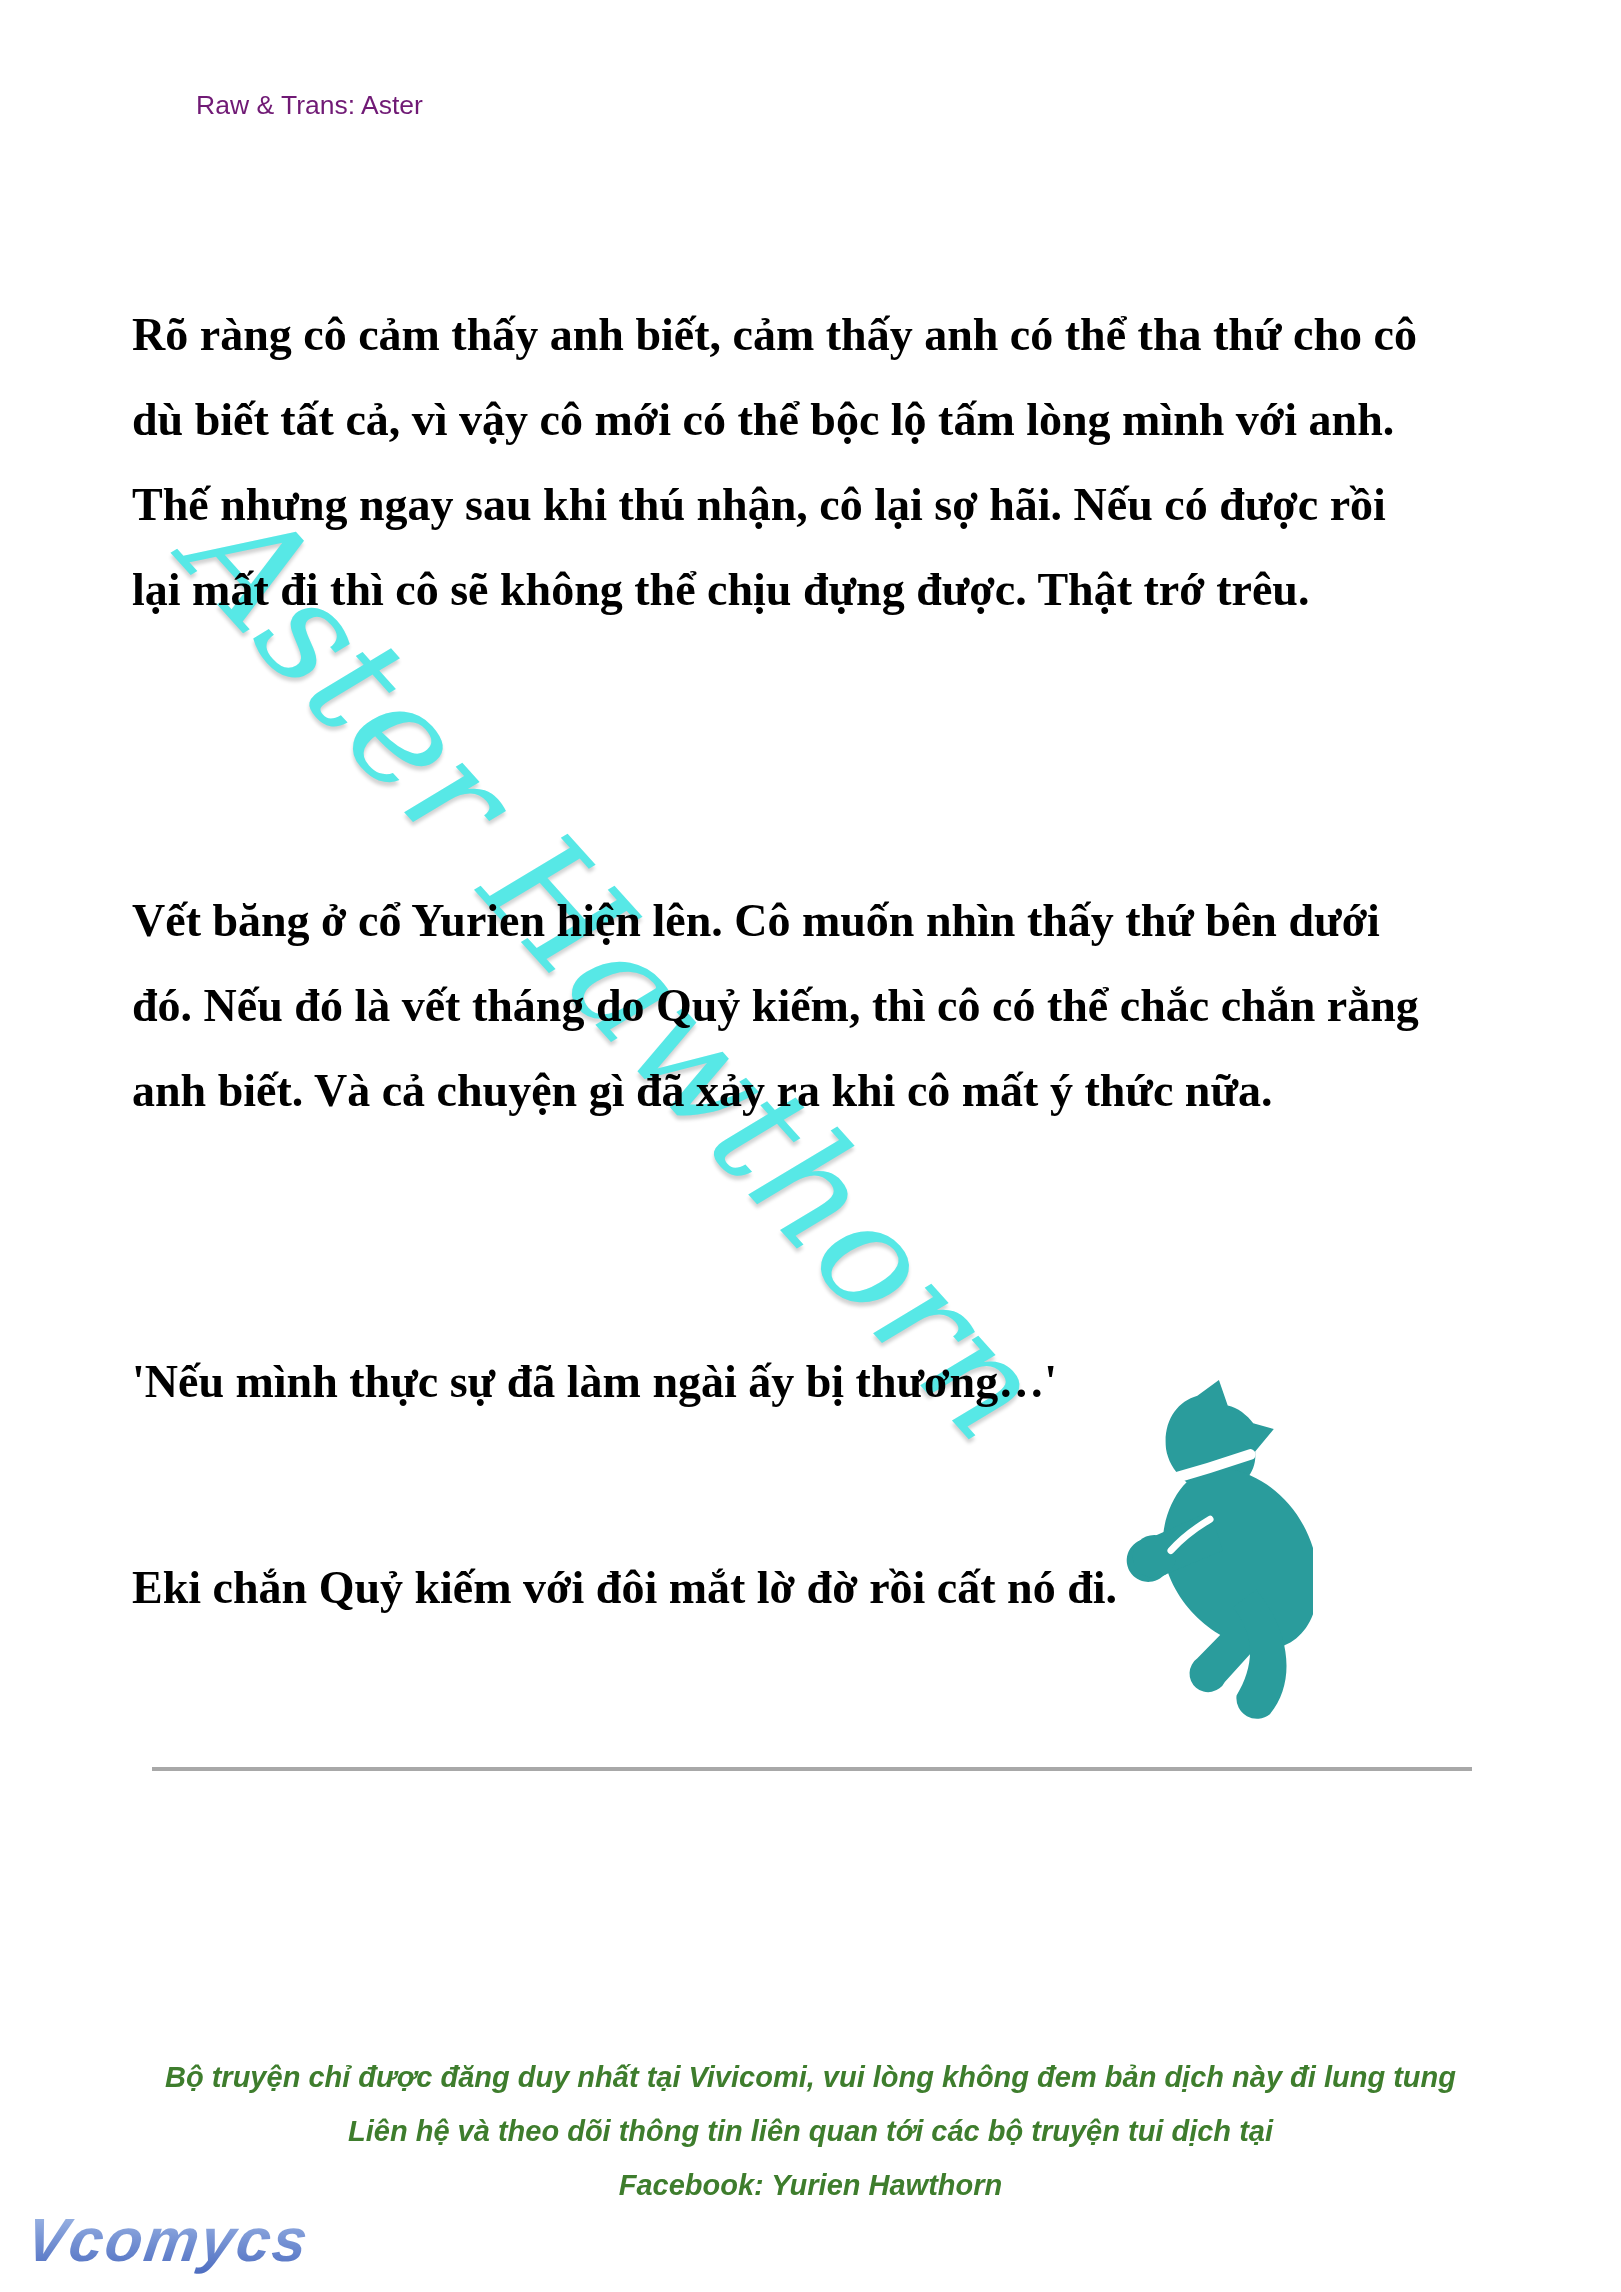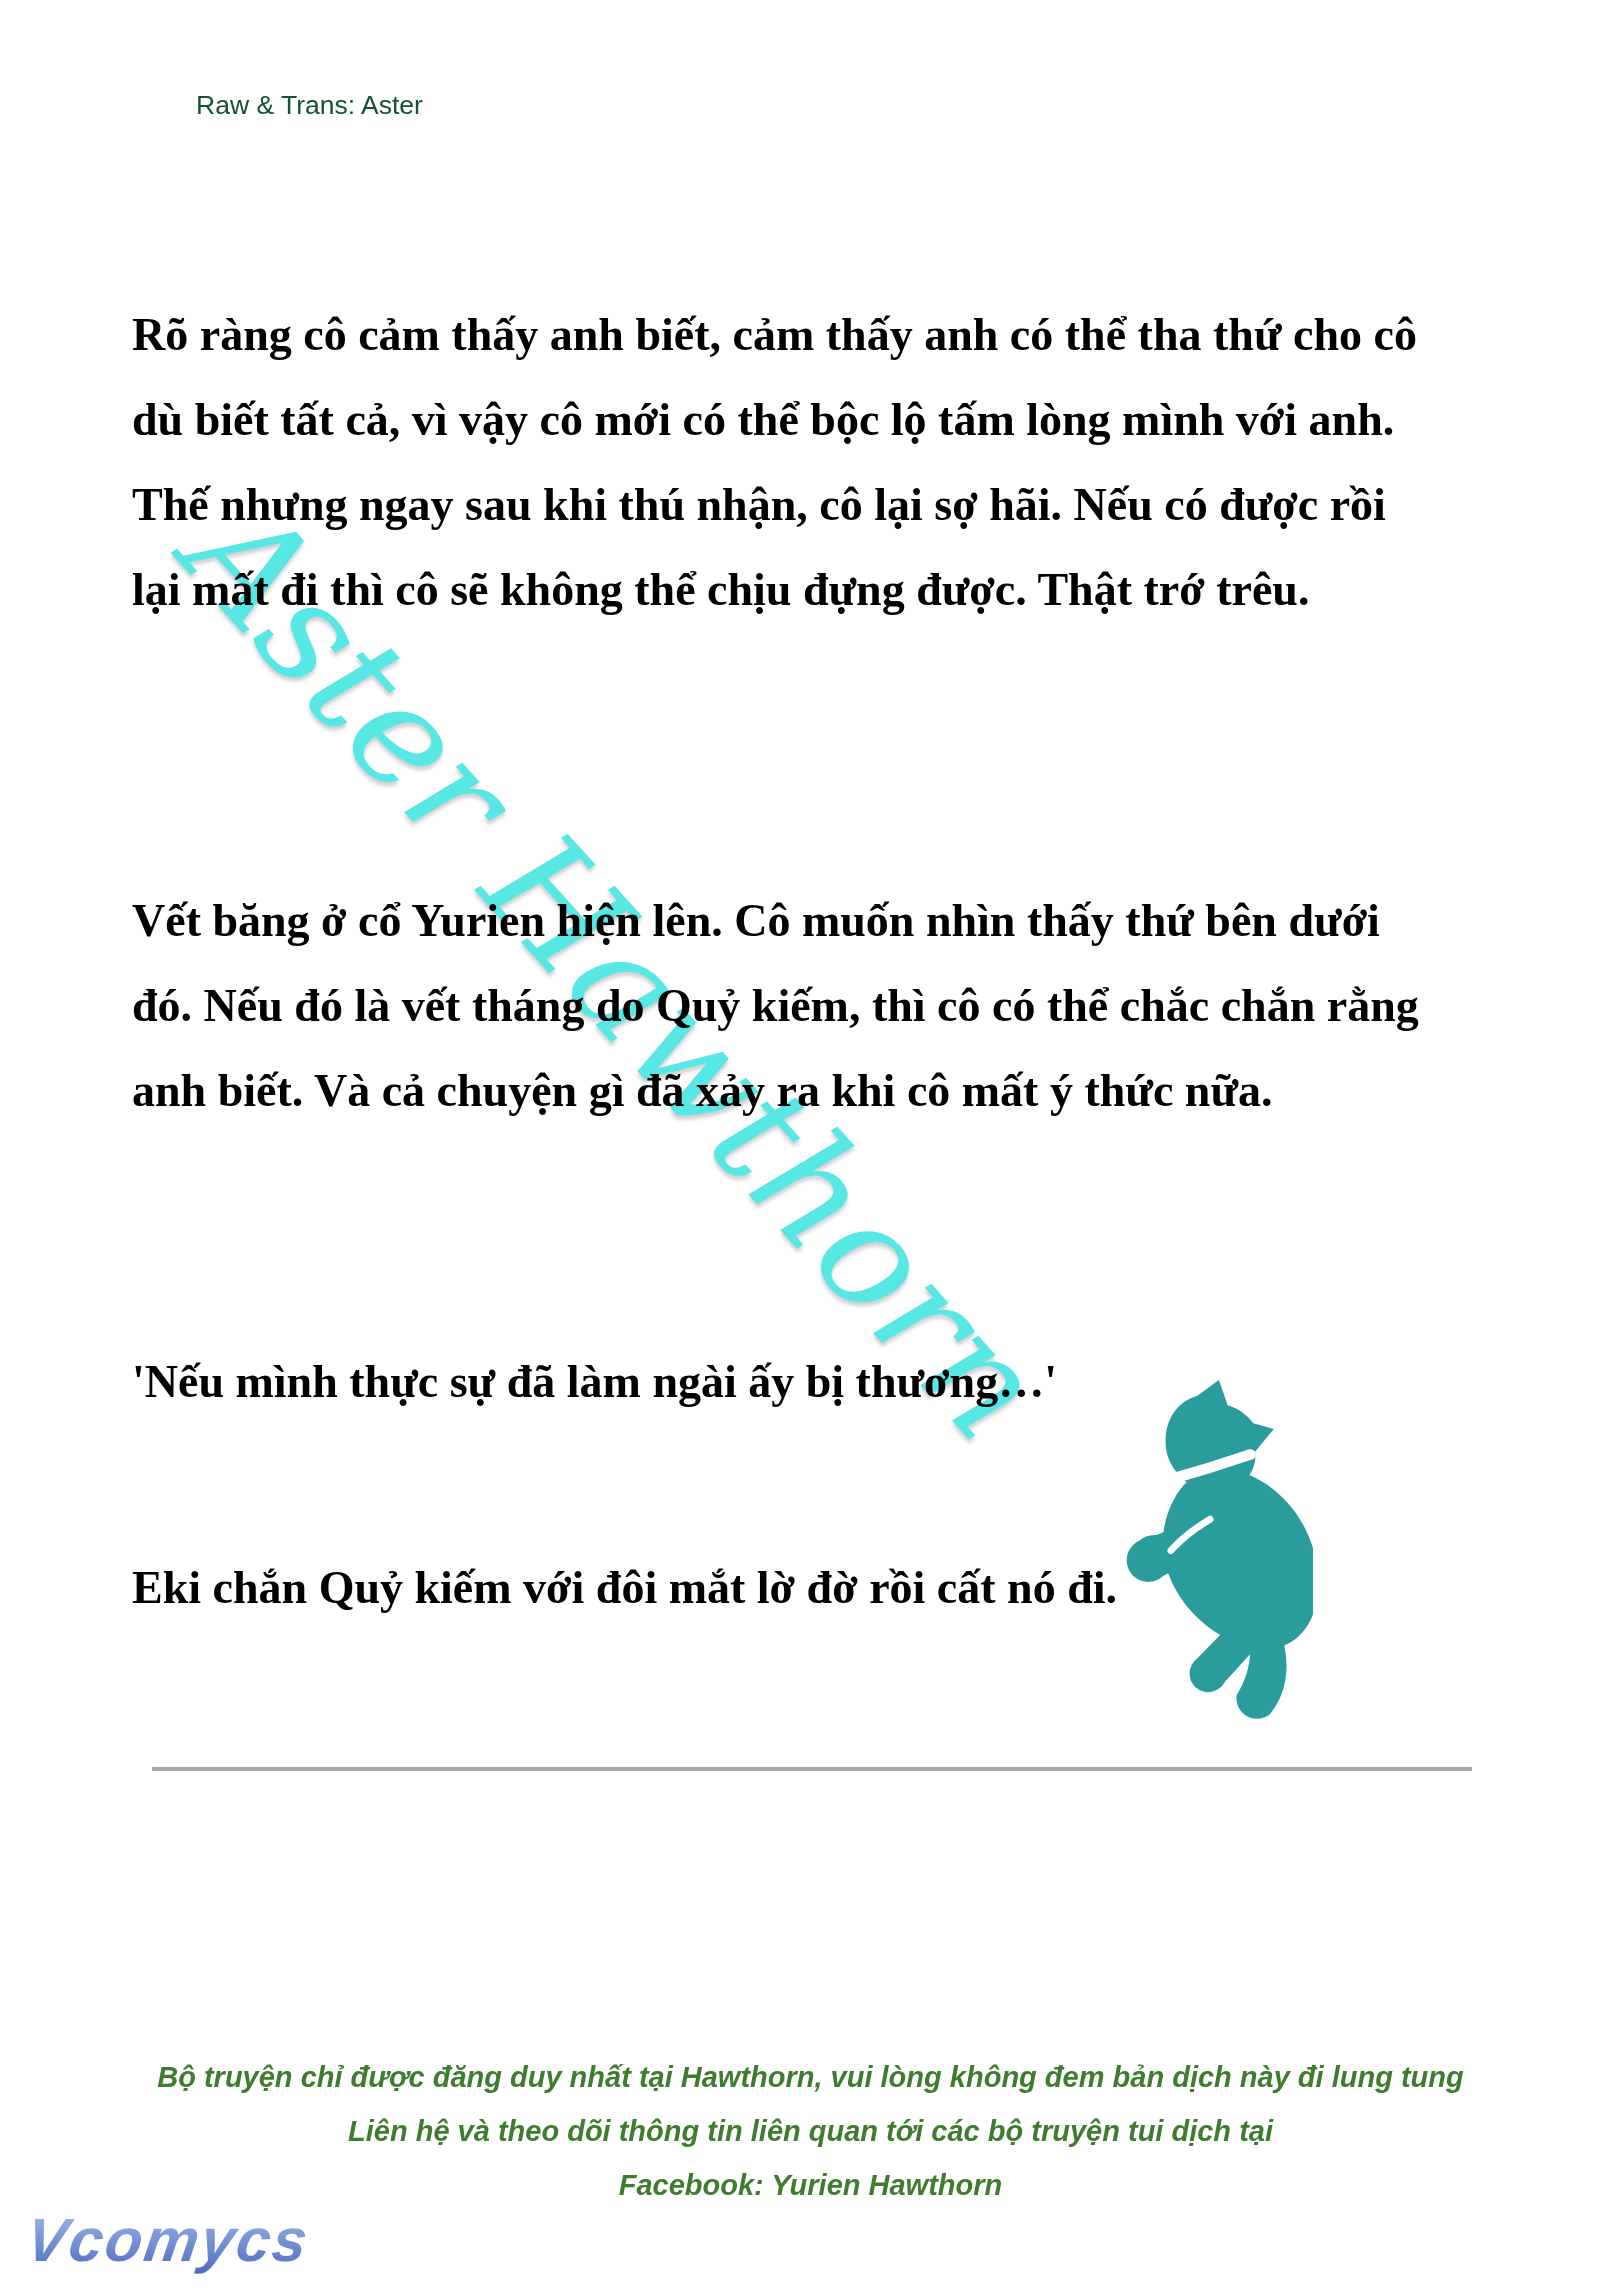--- a/index.html
+++ b/index.html
@@ -10,21 +10,21 @@
     background:#ffffff;
     overflow:hidden;
     font-family:"Liberation Serif","DejaVu Serif",serif;
     color:#000;
   }
   .header-credit{
     position:absolute;
     left:196px; top:90px;
     font-family:"Liberation Sans","DejaVu Sans",sans-serif;
     font-size:26.5px;
-    color:#14532d;
+    color:#701a75;
     z-index:3;
   }
   .watermark{
     position:absolute;
     left:279px; top:470px;
     font-family:"DejaVu Serif","Liberation Serif",serif;
     font-style:italic;
     font-size:147px;
     color:#57e8e6;
     white-space:nowrap;
@@ -124,21 +124,21 @@
   <div class="para p2">Vết băng ở cổ Yurien hiện lên. Cô muốn nhìn thấy thứ bên dưới đó. Nếu đó là vết tháng do Quỷ kiếm, thì cô có thể chắc chắn rằng anh biết. Và cả chuyện gì đã xảy ra khi cô mất ý thức nữa.</div>
 
   <div class="para p3">'Nếu mình thực sự đã làm ngài ấy bị thương…'</div>
 
   <div class="para p4">Eki chắn Quỷ kiếm với đôi mắt lờ đờ rồi cất nó đi.</div>
 
   <div class="divider"></div>
 
 
   <div class="footer-notice">
-    <div>Bộ truyện chỉ được đăng duy nhất tại Hawthorn, vui lòng không đem bản dịch này đi lung tung</div>
+    <div>Bộ truyện chỉ được đăng duy nhất tại Vivicomi, vui lòng không đem bản dịch này đi lung tung</div>
     <div>Liên hệ và theo dõi thông tin liên quan tới các bộ truyện tui dịch tại</div>
     <div>Facebook: Yurien Hawthorn</div>
   </div>
 
   <div class="logo">Vcomycs</div>
 
 </div>
 
 
 </body></html>

